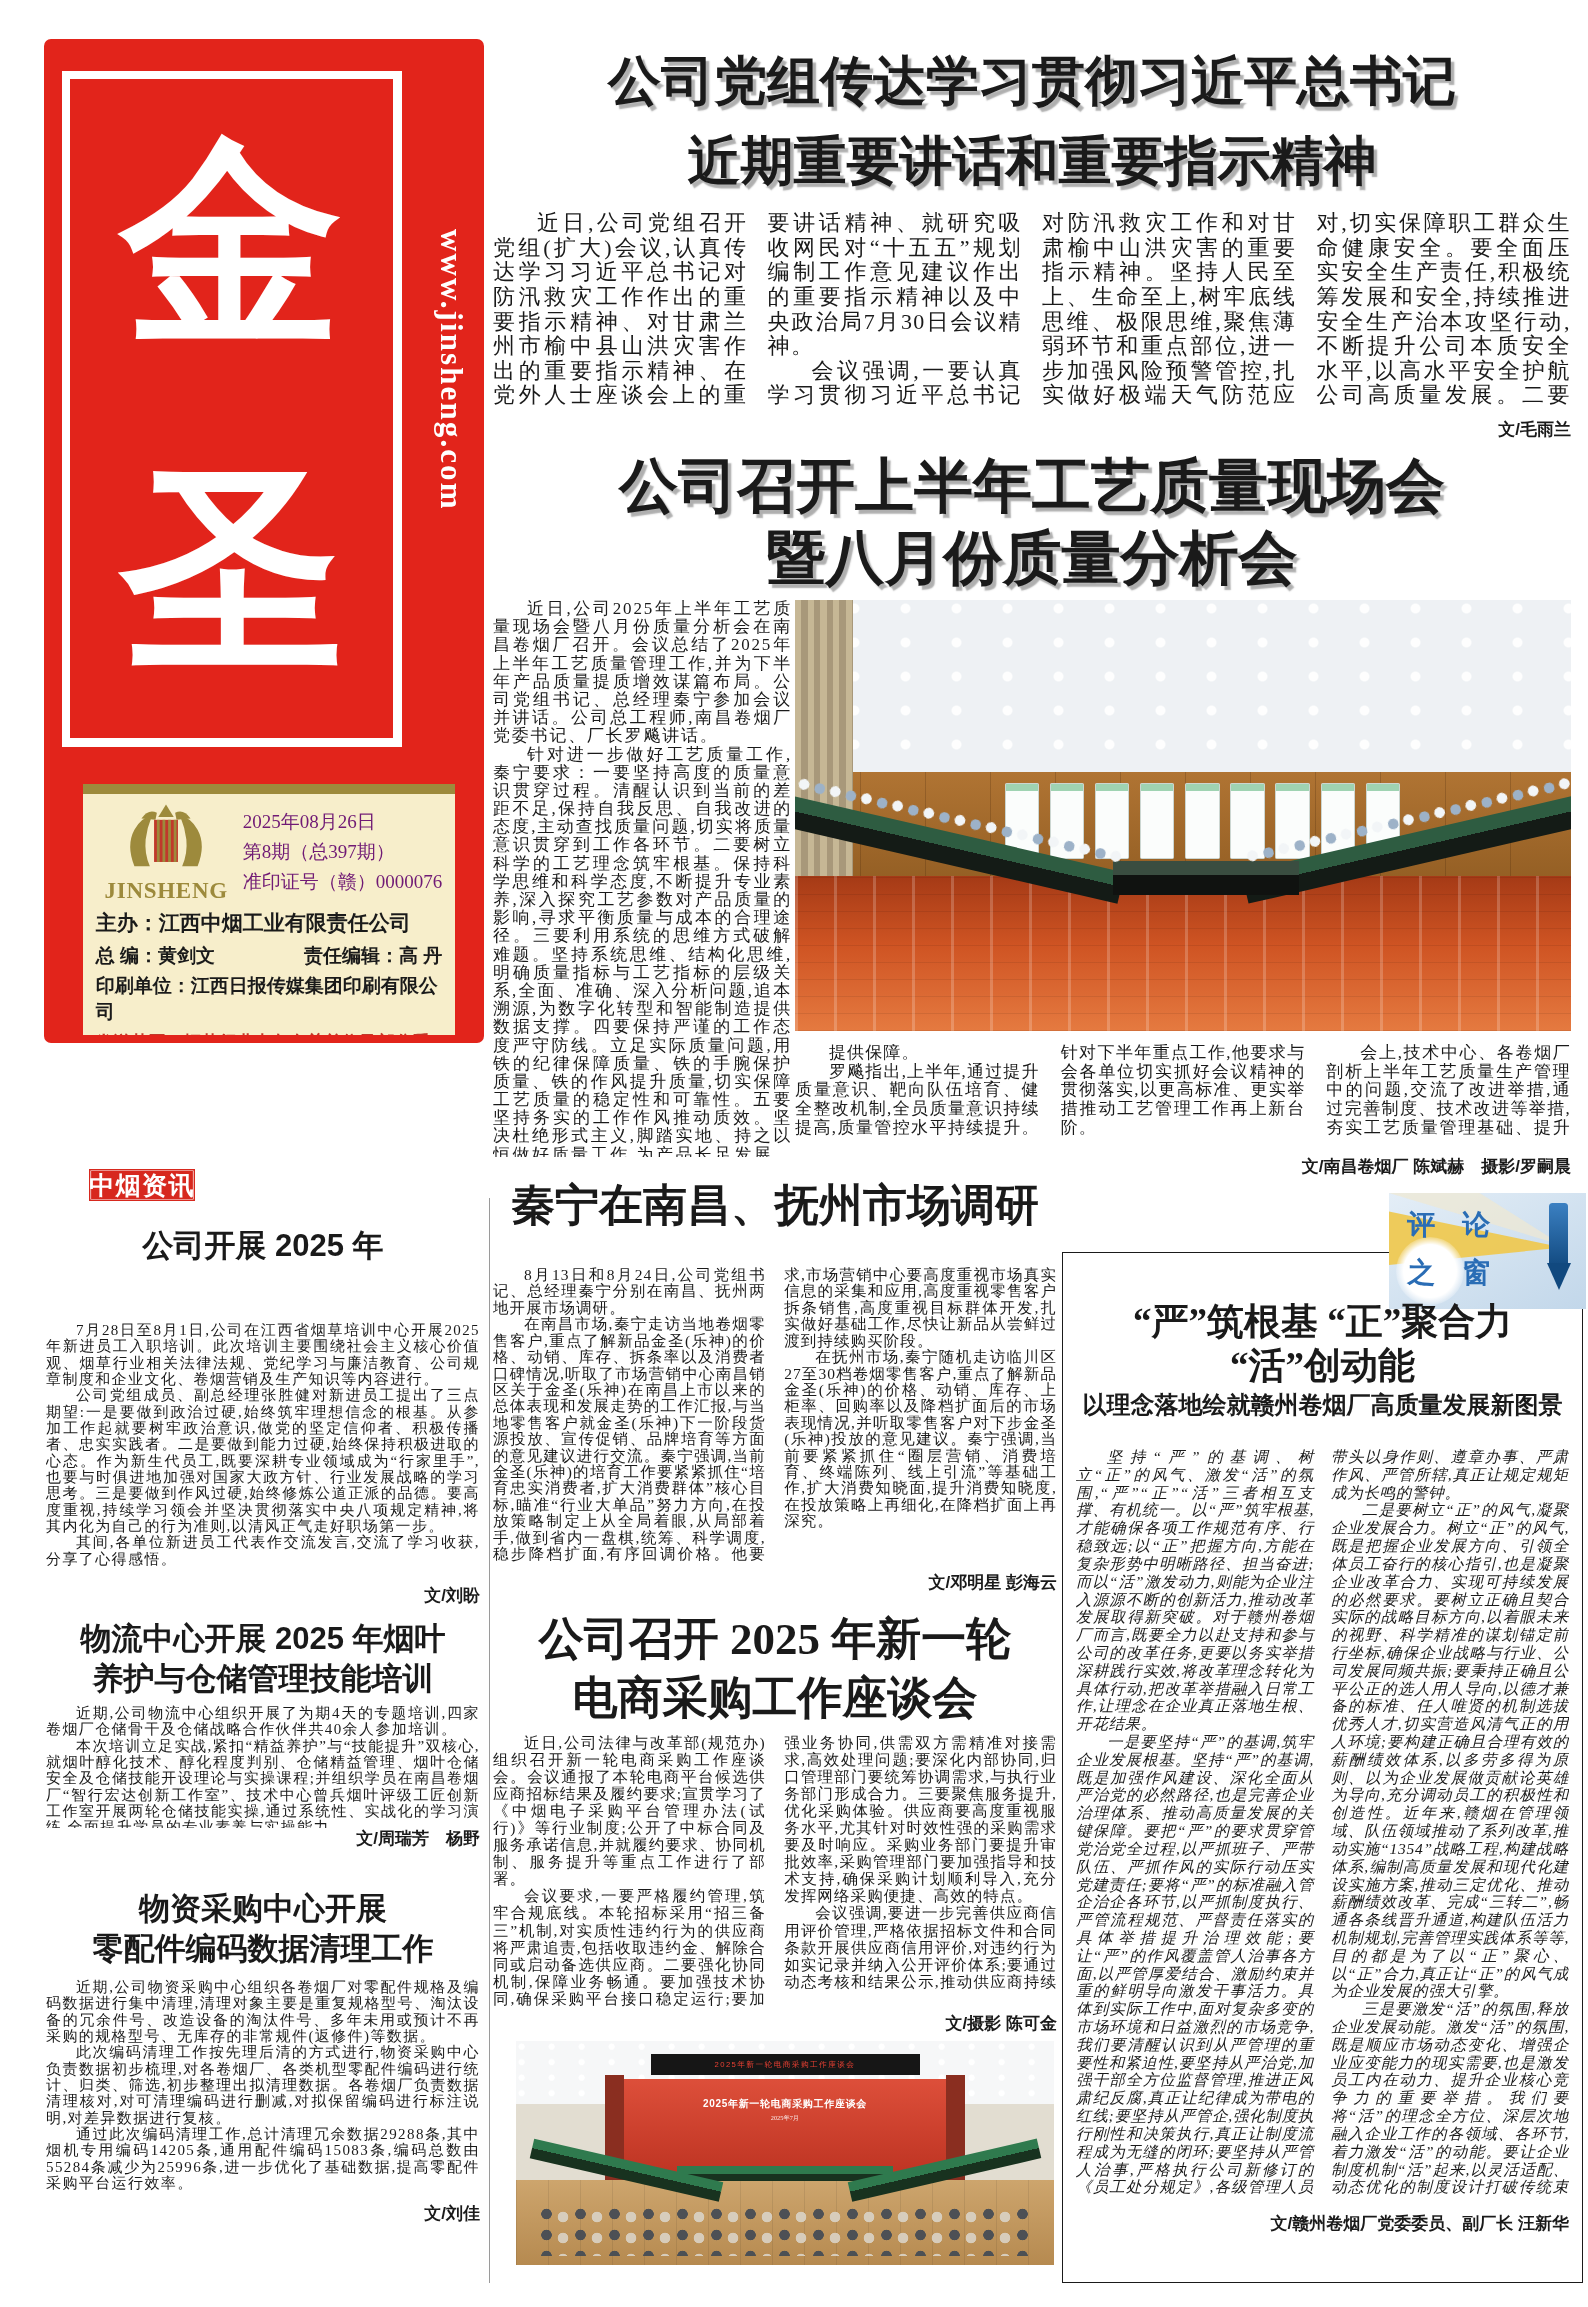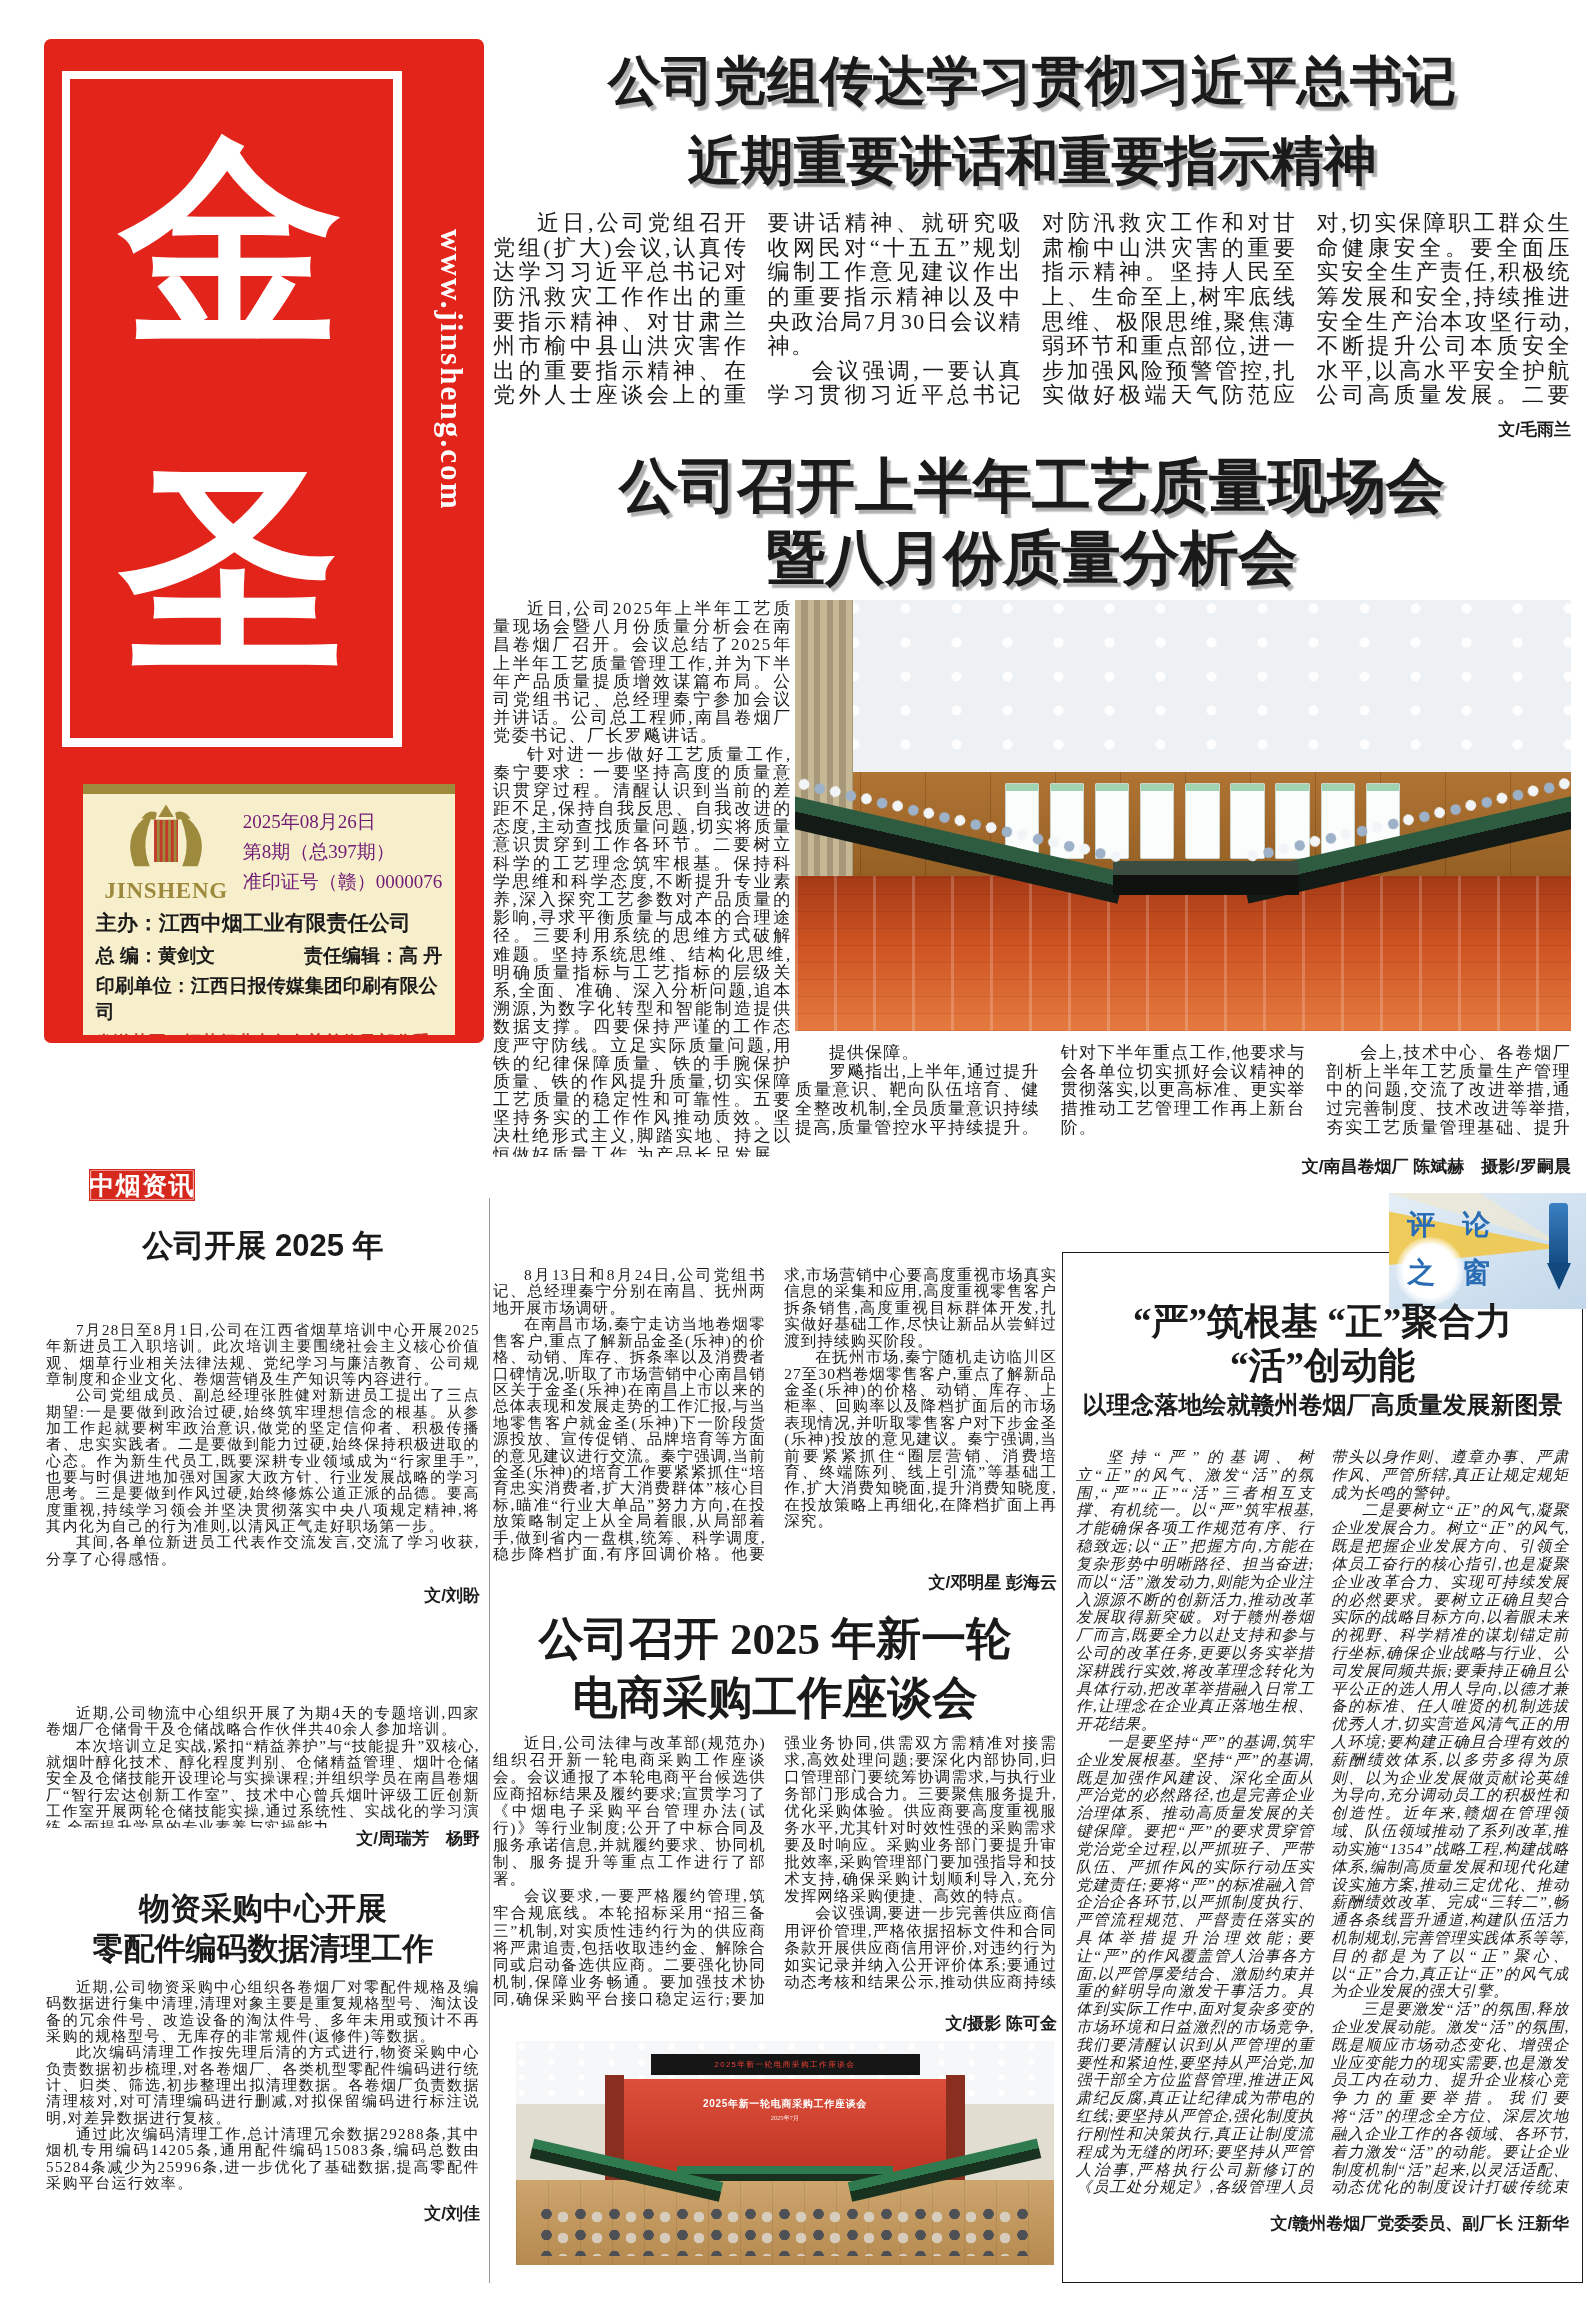--- a/index.html
+++ b/index.html
@@ -241,20 +241,21 @@
     <div class="p1-people-right"></div>
   </div>
 
   <div class="abs article-body b-quality-below">
       <p>提供保障。</p>
       <p>罗飚指出,上半年,通过提升质量意识、靶向队伍培育、健全整改机制,全员质量意识持续提高,质量管控水平持续提升。针对下半年重点工作,他要求与会各单位切实抓好会议精神的贯彻落实,以更高标准、更实举措推动工艺管理工作再上新台阶。</p>
       <p>会上,技术中心、各卷烟厂剖析上半年工艺质量生产管理中的问题,交流了改进举措,通过完善制度、技术改进等举措,夯实工艺质量管理基础、提升生产效能。公司相关部室就如何实现下半年质量提升与成本优化目标提出意见。</p>
     </div>
   <div class="abs byline by-quality">文/南昌卷烟厂 陈斌赫　摄影/罗嗣晨</div>
 
+  <div class="abs hl-serif t-qin">秦宁在南昌、抚州市场调研</div>
   <div class="abs article-body b-qin">
       <p>8月13日和8月24日,公司党组书记、总经理秦宁分别在南昌、抚州两地开展市场调研。</p>
       <p>在南昌市场,秦宁走访当地卷烟零售客户,重点了解新品金圣(乐神)的价格、动销、库存、拆条率以及消费者口碑情况,听取了市场营销中心南昌销区关于金圣(乐神)在南昌上市以来的总体表现和发展走势的工作汇报,与当地零售客户就金圣(乐神)下一阶段货源投放、宣传促销、品牌培育等方面的意见建议进行交流。秦宁强调,当前金圣(乐神)的培育工作要紧紧抓住“培育忠实消费者,扩大消费群体”核心目标,瞄准“行业大单品”努力方向,在投放策略制定上从全局着眼,从局部着手,做到省内一盘棋,统筹、科学调度,稳步降档扩面,有序回调价格。他要求,市场营销中心要高度重视市场真实信息的采集和应用,高度重视零售客户拆条销售,高度重视目标群体开发,扎实做好基础工作,尽快让新品从尝鲜过渡到持续购买阶段。</p>
       <p>在抚州市场,秦宁随机走访临川区27至30档卷烟零售客户,重点了解新品金圣(乐神)的价格、动销、库存、上柜率、回购率以及降档扩面后的市场表现情况,并听取零售客户对下步金圣(乐神)投放的意见建议。秦宁强调,当前要紧紧抓住“圈层营销、消费培育、终端陈列、线上引流”等基础工作,扩大消费知晓面,提升消费知晓度,在投放策略上再细化,在降档扩面上再深究。</p>
     </div>
   <div class="abs byline by-qin">文/邓明星 彭海云</div>
 
   <div class="abs hl-serif t-ec">
     <div>公司召开 2025 年新一轮</div>
     <div>电商采购工作座谈会</div>
@@ -288,20 +289,24 @@
   <div class="abs hl-sans ls-title" style="top:1226px;">
     <div>公司开展 2025 年</div>
   </div>
   <div class="abs article-body ls-body" style="top:1322px;height:262px;">
       <p>7月28日至8月1日,公司在江西省烟草培训中心开展2025年新进员工入职培训。此次培训主要围绕社会主义核心价值观、烟草行业相关法律法规、党纪学习与廉洁教育、公司规章制度和企业文化、卷烟营销及生产知识等内容进行。</p>
       <p>公司党组成员、副总经理张胜健对新进员工提出了三点期望:一是要做到政治过硬,始终筑牢理想信念的根基。从参加工作起就要树牢政治意识,做党的坚定信仰者、积极传播者、忠实实践者。二是要做到能力过硬,始终保持积极进取的心态。作为新生代员工,既要深耕专业领域成为“行家里手”,也要与时俱进地加强对国家大政方针、行业发展战略的学习思考。三是要做到作风过硬,始终修炼公道正派的品德。要高度重视,持续学习领会并坚决贯彻落实中央八项规定精神,将其内化为自己的行为准则,以清风正气走好职场第一步。</p>
       <p>其间,各单位新进员工代表作交流发言,交流了学习收获,分享了心得感悟。</p>
     </div>
   <div class="abs byline ls-by" style="top:1584px;">文/刘盼</div>
 
+  <div class="abs hl-sans ls-title" style="top:1619px;">
+    <div>物流中心开展 2025 年烟叶</div>
+    <div>养护与仓储管理技能培训</div>
+  </div>
   <div class="abs article-body ls-body" style="top:1705px;height:123px;">
       <p>近期,公司物流中心组织开展了为期4天的专题培训,四家卷烟厂仓储骨干及仓储战略合作伙伴共40余人参加培训。</p>
       <p>本次培训立足实战,紧扣“精益养护”与“技能提升”双核心,就烟叶醇化技术、醇化程度判别、仓储精益管理、烟叶仓储安全及仓储技能开设理论与实操课程;并组织学员在南昌卷烟厂“智行宏达创新工作室”、技术中心曾兵烟叶评级工匠创新工作室开展两轮仓储技能实操,通过系统性、实战化的学习演练,全面提升学员的专业素养与实操能力。</p>
     </div>
   <div class="abs byline ls-by" style="top:1827px;">文/周瑞芳　杨野</div>
 
   <div class="abs hl-sans ls-title" style="top:1889px;">
     <div>物资采购中心开展</div>
     <div>零配件编码数据清理工作</div>
   </div>

